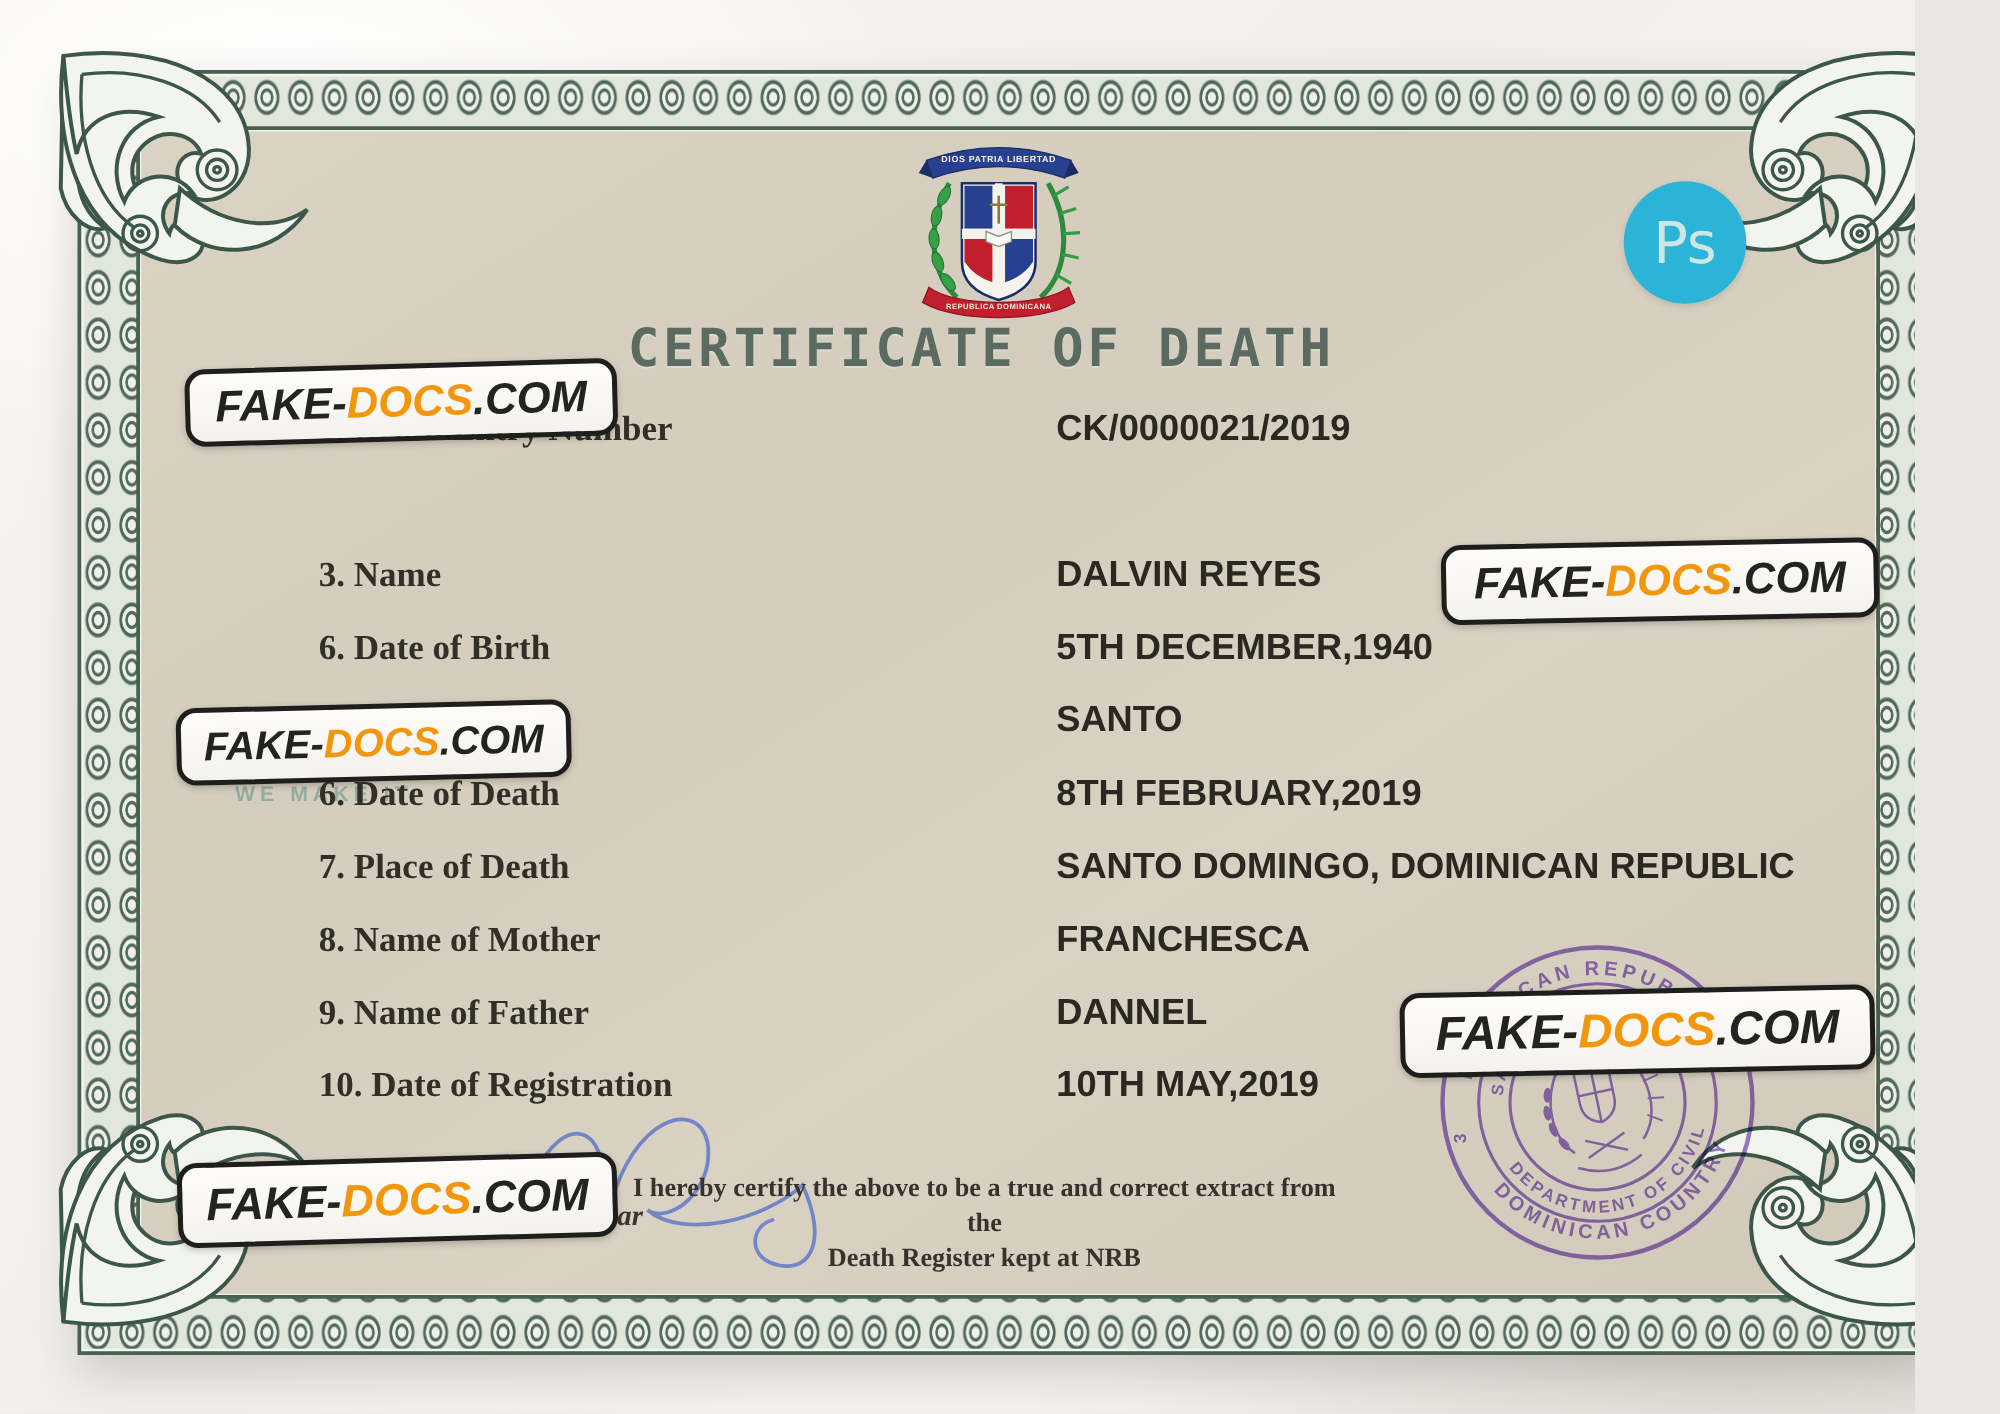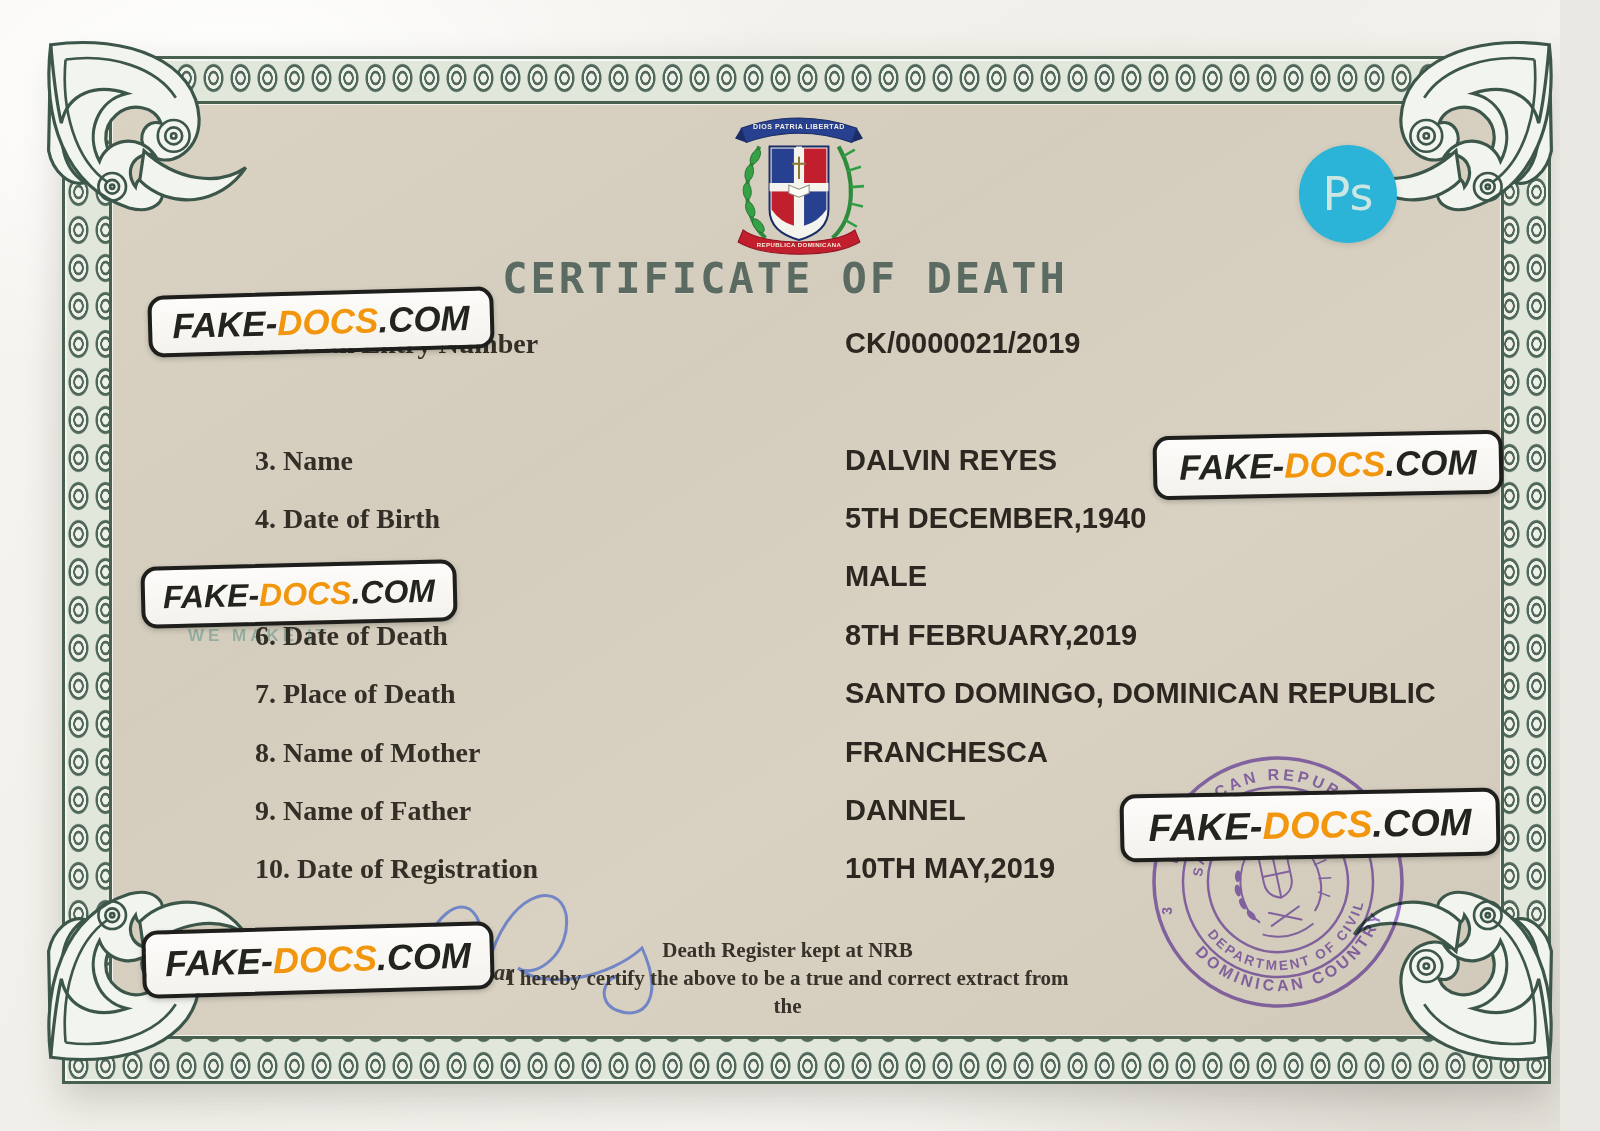--- a/index.html
+++ b/index.html
@@ -1,21 +1,21 @@
 <!DOCTYPE html>
 <html><head>
 <meta charset="utf-8">
 <style>
   html,body{margin:0;padding:0;background:#e9e7e2;}
   .page{position:relative;width:1532px;height:1131px;overflow:hidden;
     background:
       radial-gradient(900px 500px at 15% 8%, #ffffff 0%, rgba(255,255,255,0) 60%),
       radial-gradient(700px 400px at 90% 95%, rgba(210,205,196,.55) 0%, rgba(210,205,196,0) 70%),
       linear-gradient(135deg,#f7f5f1 0%,#f1efe9 45%,#f5f3ee 70%,#eceae4 100%);
-    font-family:"Liberation Serif", serif;padding-left:28px;}
+    font-family:"Liberation Serif", serif;}
   
   .frame{position:absolute;left:62px;top:56px;width:1483px;height:1022px;
     border:3px solid #49604f;background-color:#e2e7dc;
     background-image:radial-gradient(10px 14px at 50% 50%,
       #eef1ea 0px,#eef1ea 3px,#52695a 3.5px,#52695a 5px,
       #eef1ea 5.5px,#eef1ea 7.5px,#4f685a 8px,#4f685a 9.5px,rgba(0,0,0,0) 10.5px);
     background-size:27px 38px;box-shadow:0 14px 36px rgba(60,60,50,.22), inset 0 0 0 2px #f4f6f1;}
   .paper{position:absolute;left:44px;top:42px;right:44px;bottom:42px;
     border:3px solid #49604f;box-shadow:inset 0 0 0 1px #f1f3ec;
     background:linear-gradient(148deg,#dad3c4 0%,#d4cdbd 35%,#d9d2c3 62%,#d1c9ba 100%);}
@@ -197,26 +197,26 @@
 
   <div class="row" style="top:327px">
     <span class="flabel">1. Death Entry Number</span>
     <span class="fvalue">CK/0000021/2019</span>
   </div>
   <div class="row" style="top:444px">
     <span class="flabel">3. Name</span>
     <span class="fvalue">DALVIN REYES</span>
   </div>
   <div class="row" style="top:502px">
-    <span class="flabel">4. Date of Birth</span>
+    <span class="flabel">6. Date of Birth</span>
     <span class="fvalue">5TH DECEMBER,1940</span>
   </div>
   <div class="row" style="top:560px">
     <span class="flabel">5. Sex</span>
-    <span class="fvalue">MALE</span>
+    <span class="fvalue">SANTO</span>
   </div>
   <div class="row" style="top:619px">
     <span class="flabel">6. Date of Death</span>
     <span class="fvalue">8TH FEBRUARY,2019</span>
   </div>
   <div class="row" style="top:677px">
     <span class="flabel">7. Place of Death</span>
     <span class="fvalue">SANTO DOMINGO, DOMINICAN REPUBLIC</span>
   </div>
   <div class="row" style="top:736px">
@@ -238,22 +238,22 @@
     <svg viewBox="0 0 500 140">
       <path d="M138,98 C146,34 186,8 199,42 C210,74 172,106 158,90
                M208,86 C226,14 278,-2 286,34 C292,72 256,100 238,88
                C266,112 332,96 362,68
                C384,116 366,142 336,130 C318,122 322,100 338,96" fill="none" stroke="#6079c7" stroke-width="3" stroke-linecap="round" opacity="0.85"></path>
     </svg>
   </div>
   <div class="registrar">District/Assistant Registrar</div>
 
   <div class="certify">
+    <div>I hereby certify the above to be a true and correct extract from the</div>
     <div>Death Register kept at NRB</div>
-    <div>I hereby certify the above to be a true and correct extract from the</div>
   </div>
 
   <div class="stamp">
     <svg viewBox="-142 -142 284 284">
       <defs>
         <path id="sot" d="M -102,0 A 102,102 0 0 1 102,0"></path>
         <path id="sob" d="M -109,0 A 109,109 0 0 0 109,0"></path>
         <path id="sit" d="M -76,0 A 76,76 0 0 1 76,0"></path>
         <path id="sib" d="M -88,0 A 88,88 0 0 0 88,0"></path>
       </defs>

